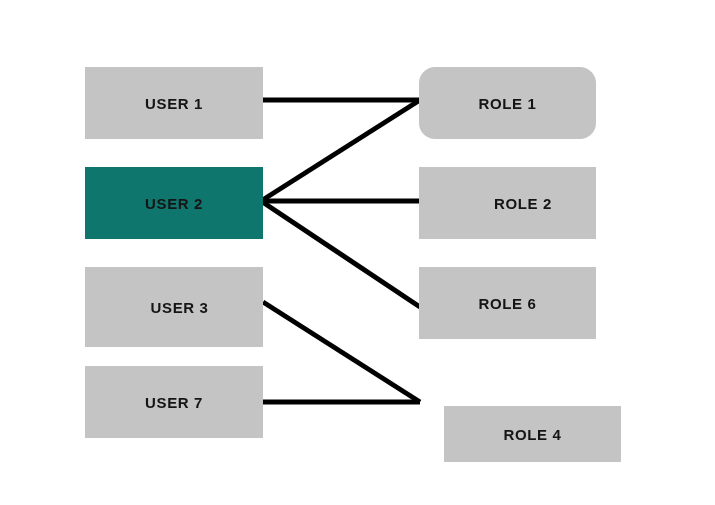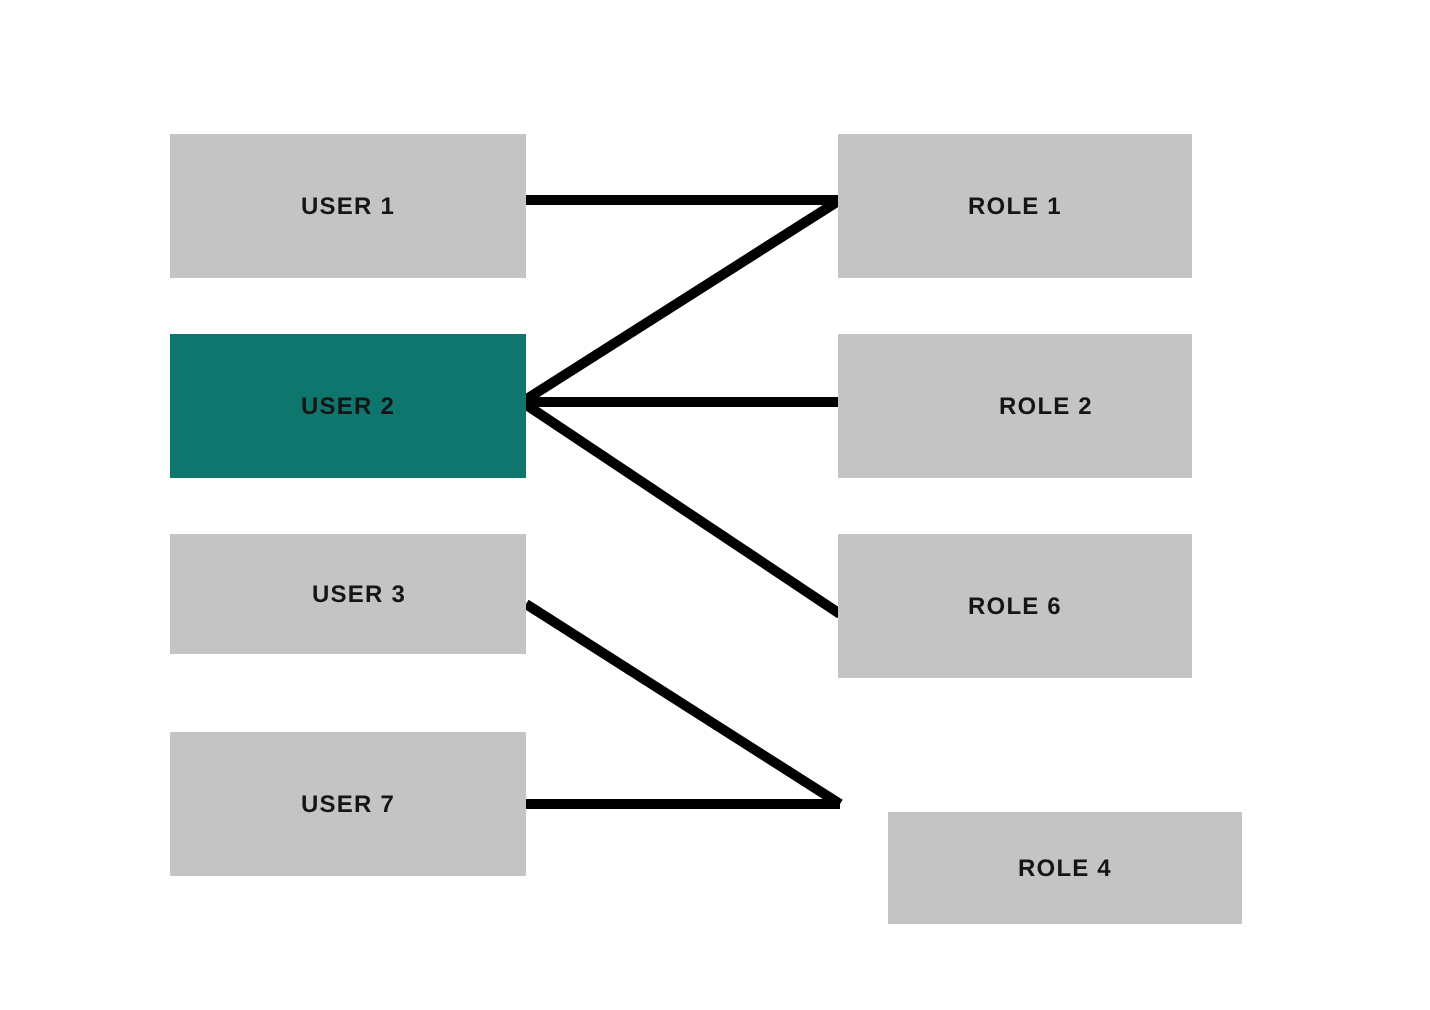--- a/index.html
+++ b/index.html
@@ -30,21 +30,21 @@
     position: absolute;
     display: flex;
     align-items: center;
     justify-content: center;
     box-sizing: border-box;
     background: #c4c4c4;
     border: 0;
   }
   .node-label {
     font-family: "Liberation Sans", sans-serif;
-    font-size: 12px;
+    font-size: 15px;
     font-weight: bold;
     letter-spacing: 0.6px;
     color: #151515;
     line-height: 1;
     text-align: right;
     white-space: nowrap;
     user-select: none;
   }
 </style>
 </head>
@@ -61,27 +61,27 @@
       <line x1="263" y1="402" x2="420" y2="402" stroke="#000000" stroke-width="5" stroke-linecap="butt"></line>
     </svg>
 
   <div id="node-layer">
       <div class="node" style="left: 85px; top: 67px; width: 178px; height: 72px; background: rgb(196, 196, 196);">
         <span class="node-label" style="color: rgb(21, 21, 21);">USER 1</span>
       </div>
       <div class="node" style="left: 85px; top: 167px; width: 178px; height: 72px; background: #0f766e;">
         <span class="node-label" style="color: rgb(21, 21, 21);">USER 2</span>
       </div>
-      <div class="node" style="left: 85px; top: 267px; width: 178px; height: 60px; background: rgb(196, 196, 196); padding-left: 11px;">
+      <div class="node" style="left: 85px; top: 267px; width: 178px; height: 80px; background: rgb(196, 196, 196); padding-left: 11px;">
         <span class="node-label" style="color: rgb(21, 21, 21);">USER 3</span>
       </div>
       <div class="node" style="left: 85px; top: 366px; width: 178px; height: 72px; background: rgb(196, 196, 196);">
         <span class="node-label" style="color: rgb(21, 21, 21);">USER 7</span>
       </div>
-      <div class="node" style="left: 419px; top: 67px; width: 177px; height: 72px; background: rgb(196, 196, 196);">
+      <div class="node" style="left: 419px; top: 67px; width: 177px; height: 72px; background: rgb(196, 196, 196); border-radius: 16px;">
         <span class="node-label" style="color: rgb(21, 21, 21);">ROLE 1</span>
       </div>
       <div class="node" style="left: 419px; top: 167px; width: 177px; height: 72px; background: rgb(196, 196, 196); padding-left: 31px;">
         <span class="node-label" style="color: rgb(21, 21, 21);">ROLE 2</span>
       </div>
       <div class="node" style="left: 419px; top: 267px; width: 177px; height: 72px; background: rgb(196, 196, 196);">
         <span class="node-label" style="color: rgb(21, 21, 21);">ROLE 6</span>
       </div>
       <div class="node" style="left: 444px; top: 366px; width: 177px; height: 56px; background: rgb(196, 196, 196); margin-top: 40px;">
         <span class="node-label" style="color: rgb(21, 21, 21);">ROLE 4</span>

